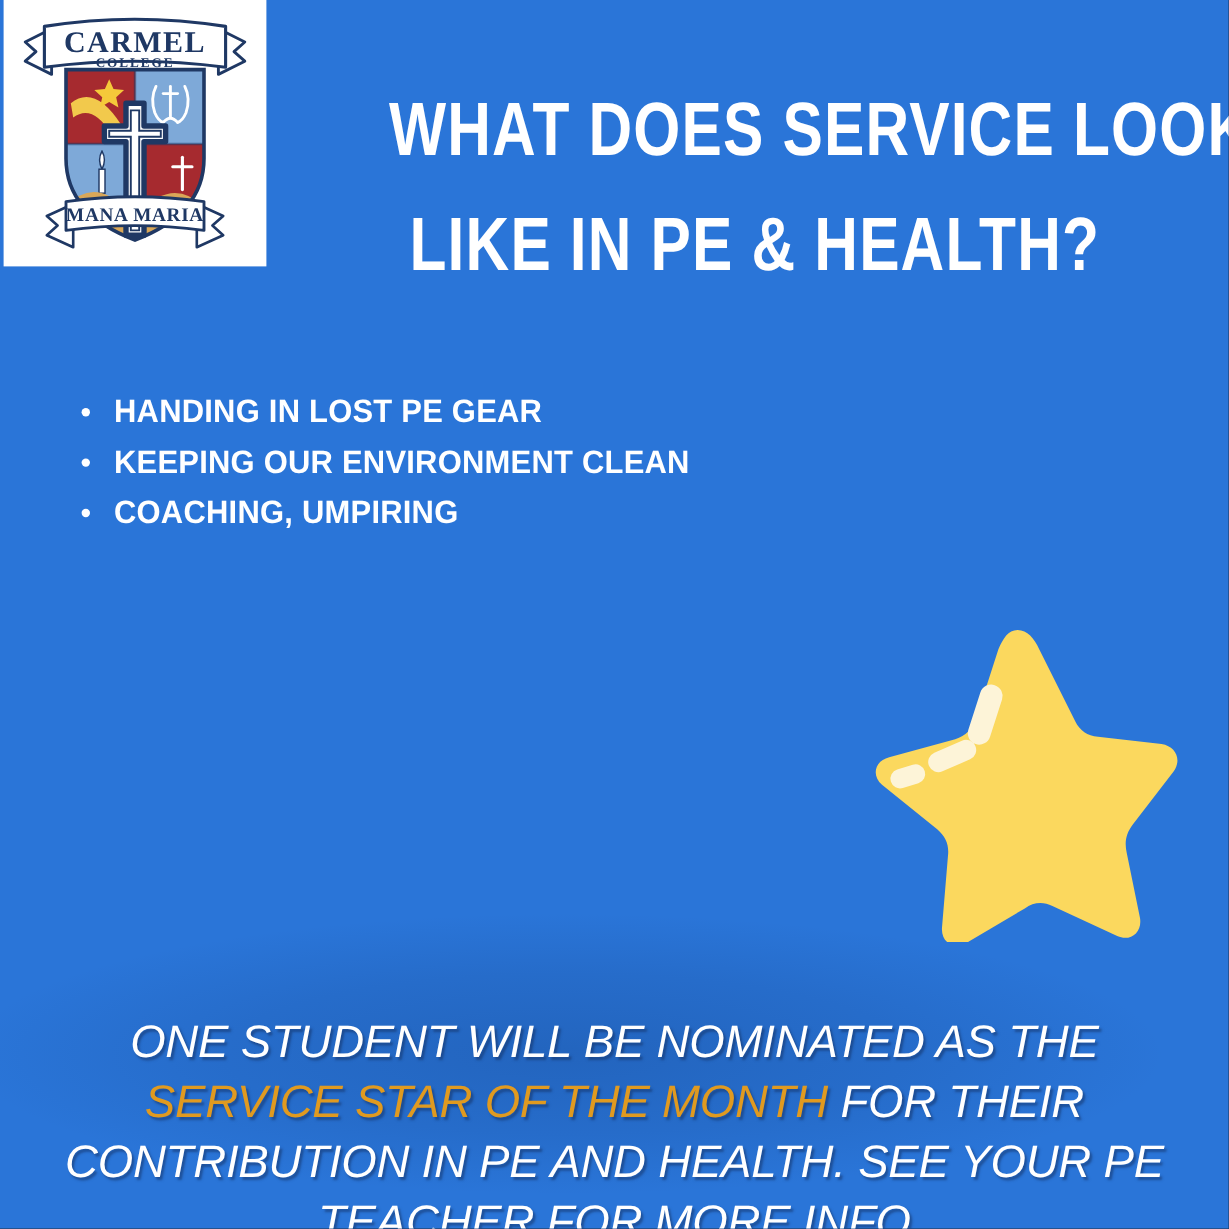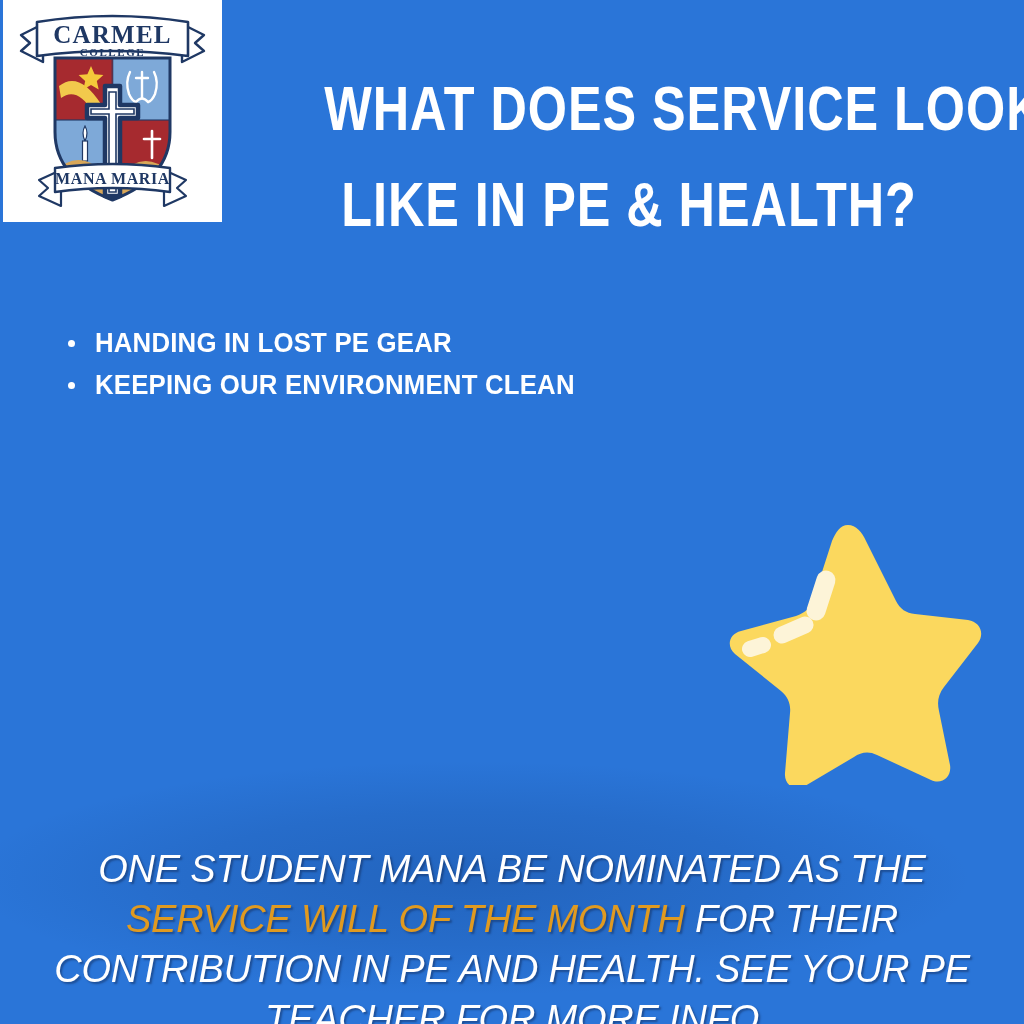--- a/index.html
+++ b/index.html
@@ -220,20 +220,24 @@
   </h1>
 
   <ul class="bullets">
     <li>
       <span class="dot"></span>
       <span class="btxt">HANDING IN LOST PE GEAR</span>
     </li>
     <li>
       <span class="dot"></span>
       <span class="btxt">KEEPING OUR ENVIRONMENT CLEAN</span>
+    </li>
+    <li>
+      <span class="dot"></span>
+      <span class="btxt">COACHING, UMPIRING</span>
     </li>
   </ul>
 
   <div class="star-wrap">
     <svg viewBox="0 0 290 270" width="290" height="270" aria-hidden="true">
       <path d="M148 10
                C156 10 162 17 166 26
                L196 86
                C200 94 206 98 215 99
                L268 105
@@ -256,16 +260,16 @@
                C136 17 140 10 148 10 Z" fill="#FBD85E"></path>
       <g stroke="#FDF4D8" stroke-linecap="round" fill="none">
         <path d="M126 65 L116 96" stroke-width="19"></path>
         <path d="M105 110 L82 120" stroke-width="17"></path>
         <path d="M63 130 L50 134" stroke-width="16"></path>
       </g>
     </svg>
   </div>
 
   <p class="footer-text">
-    <span>ONE STUDENT MANA BE NOMINATED AS THE </span><span class="hl">SERVICE WILL OF THE MONTH</span><span> FOR THEIR CONTRIBUTION IN PE AND HEALTH. SEE YOUR PE TEACHER FOR MORE INFO</span>
+    <span>ONE STUDENT WILL BE NOMINATED AS THE </span><span class="hl">SERVICE STAR OF THE MONTH</span><span> FOR THEIR CONTRIBUTION IN PE AND HEALTH. SEE YOUR PE TEACHER FOR MORE INFO</span>
   </p>
 
 </div>
 
 </body></html>

